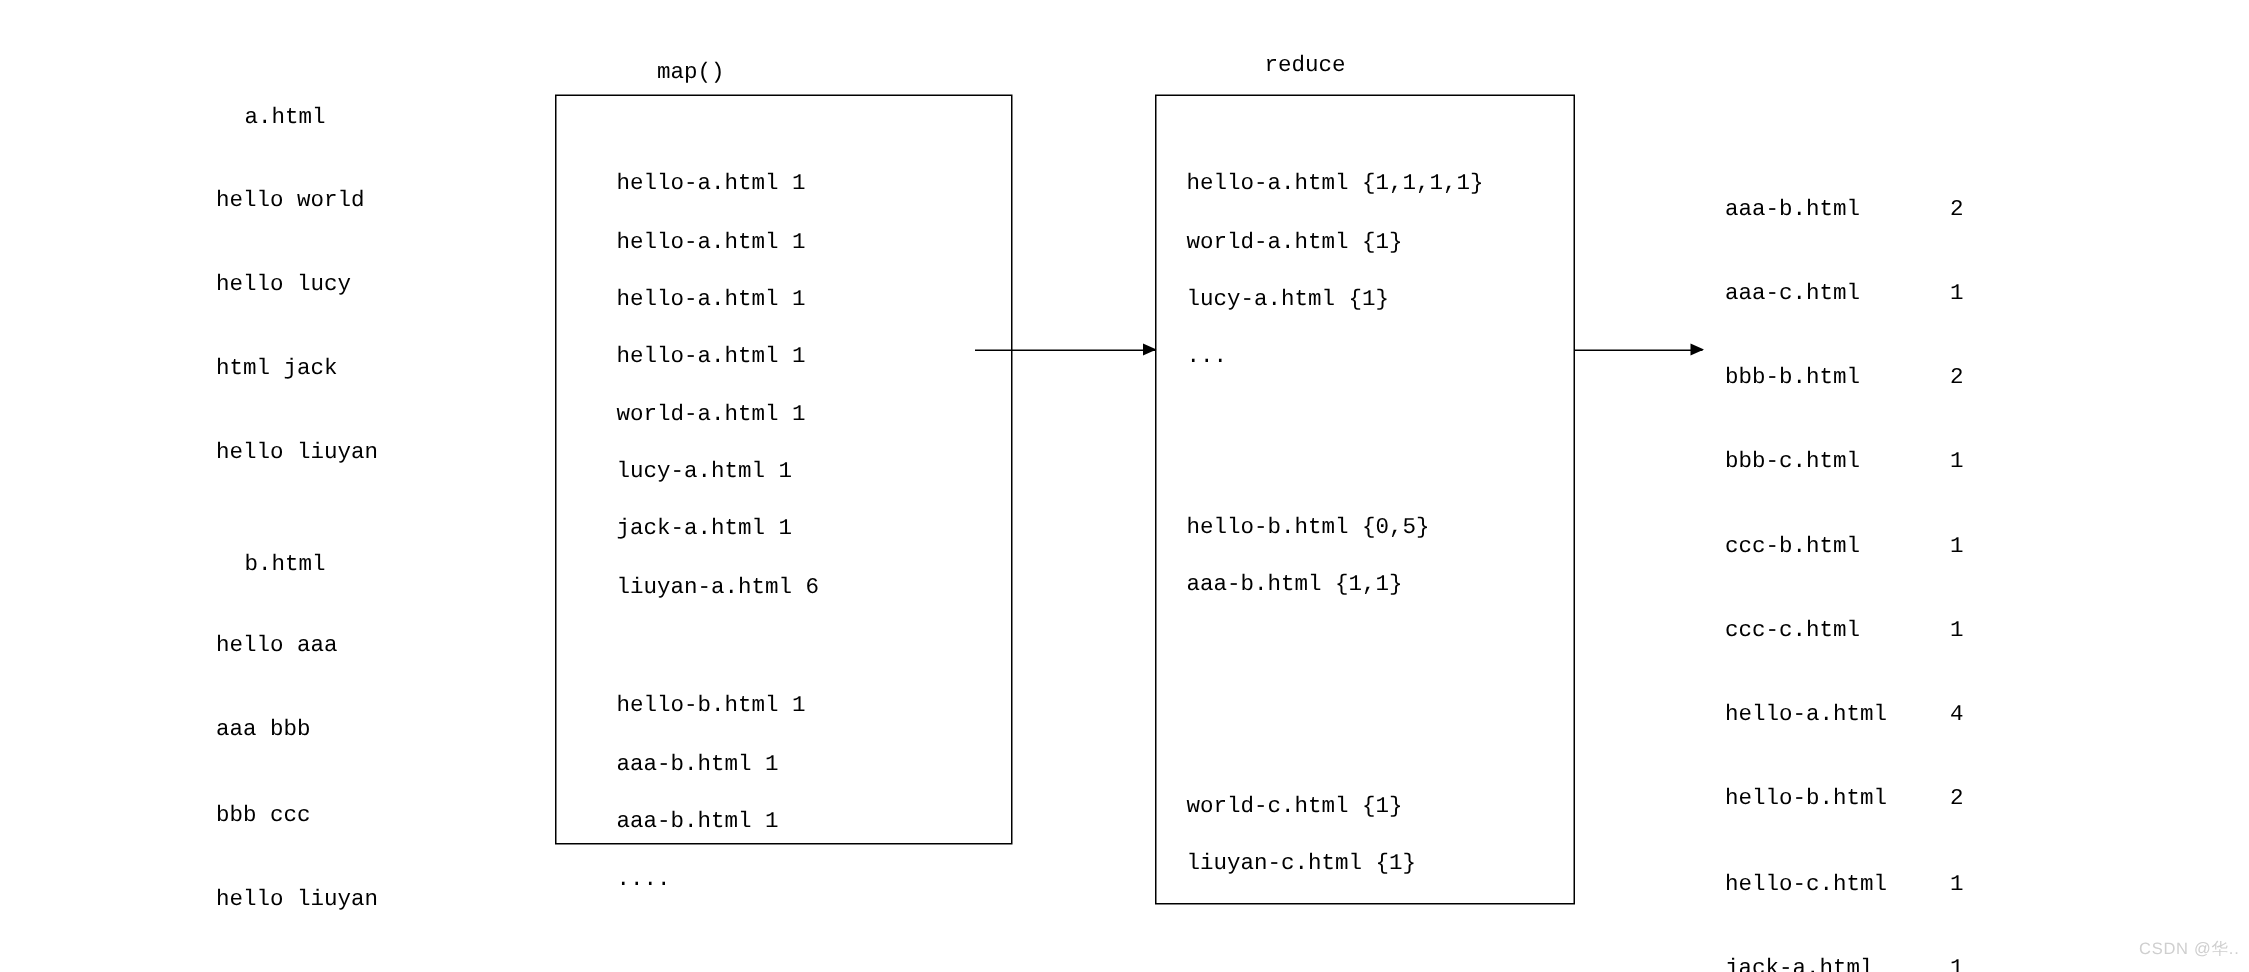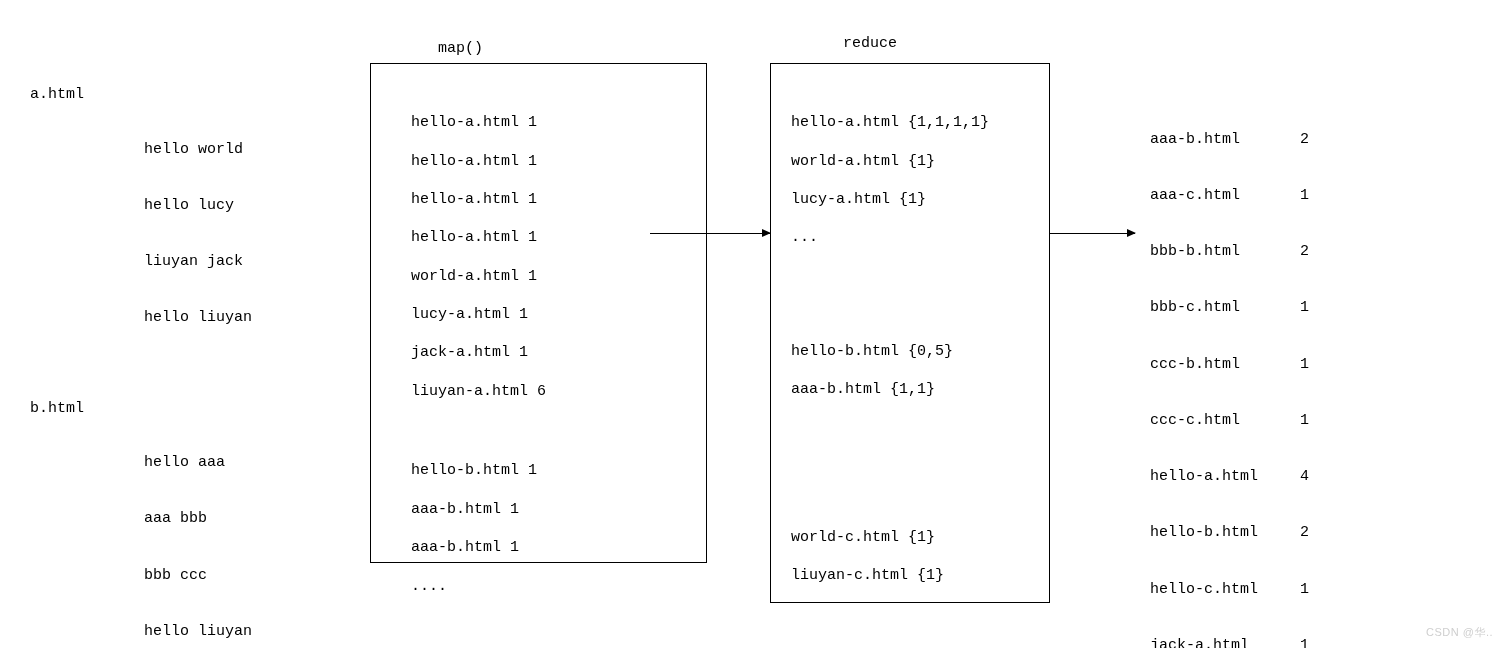--- a/index.html
+++ b/index.html
@@ -24,41 +24,42 @@
   .label-map { left: 438px; top: 40px; }
   .label-reduce { left: 843px; top: 35px; }
 
   .inputs {
     position: absolute;
     left: 30px;
     top: 70px;
     width: 320px;
   }
   .file-label {
-    margin-top: 16px;
+    margin-top: 0px;
+    text-align: center;
   }
   .file-block {
     margin-left: 114px;
     white-space: pre;
     line-height: 1.25;
   }
   .spacer-md { height: 18px; }
 
   .box {
     position: absolute;
     border: 1px solid #000;
     box-sizing: border-box;
     padding: 30px 20px 10px 40px;
     white-space: pre;
     line-height: 1.28;
   }
   .box-map {
     left: 370px;
     top: 63px;
-    width: 337px;
+    width: 305px;
     height: 500px;
   }
   .box-reduce {
     left: 770px;
     top: 63px;
     width: 280px;
     height: 540px;
     padding-left: 20px;
   }
 
@@ -107,21 +108,21 @@
 <div class="stage">
 
   <div class="label-map">map()</div>
   <div class="label-reduce">reduce</div>
 
   <div class="inputs">
     <div class="file-label">a.html</div>
     <div class="file-block">
       <div>hello world</div>
       <div>hello lucy</div>
-      <div>liuyan jack</div>
+      <div>html jack</div>
       <div>hello liuyan</div>
     </div>
     <div class="spacer-md"></div>
     <div class="file-label">b.html</div>
     <div class="file-block">
       <div>hello aaa</div>
       <div>aaa bbb</div>
       <div>bbb ccc</div>
       <div>hello liuyan</div>
       <div>liuyan  tangyan</div>

